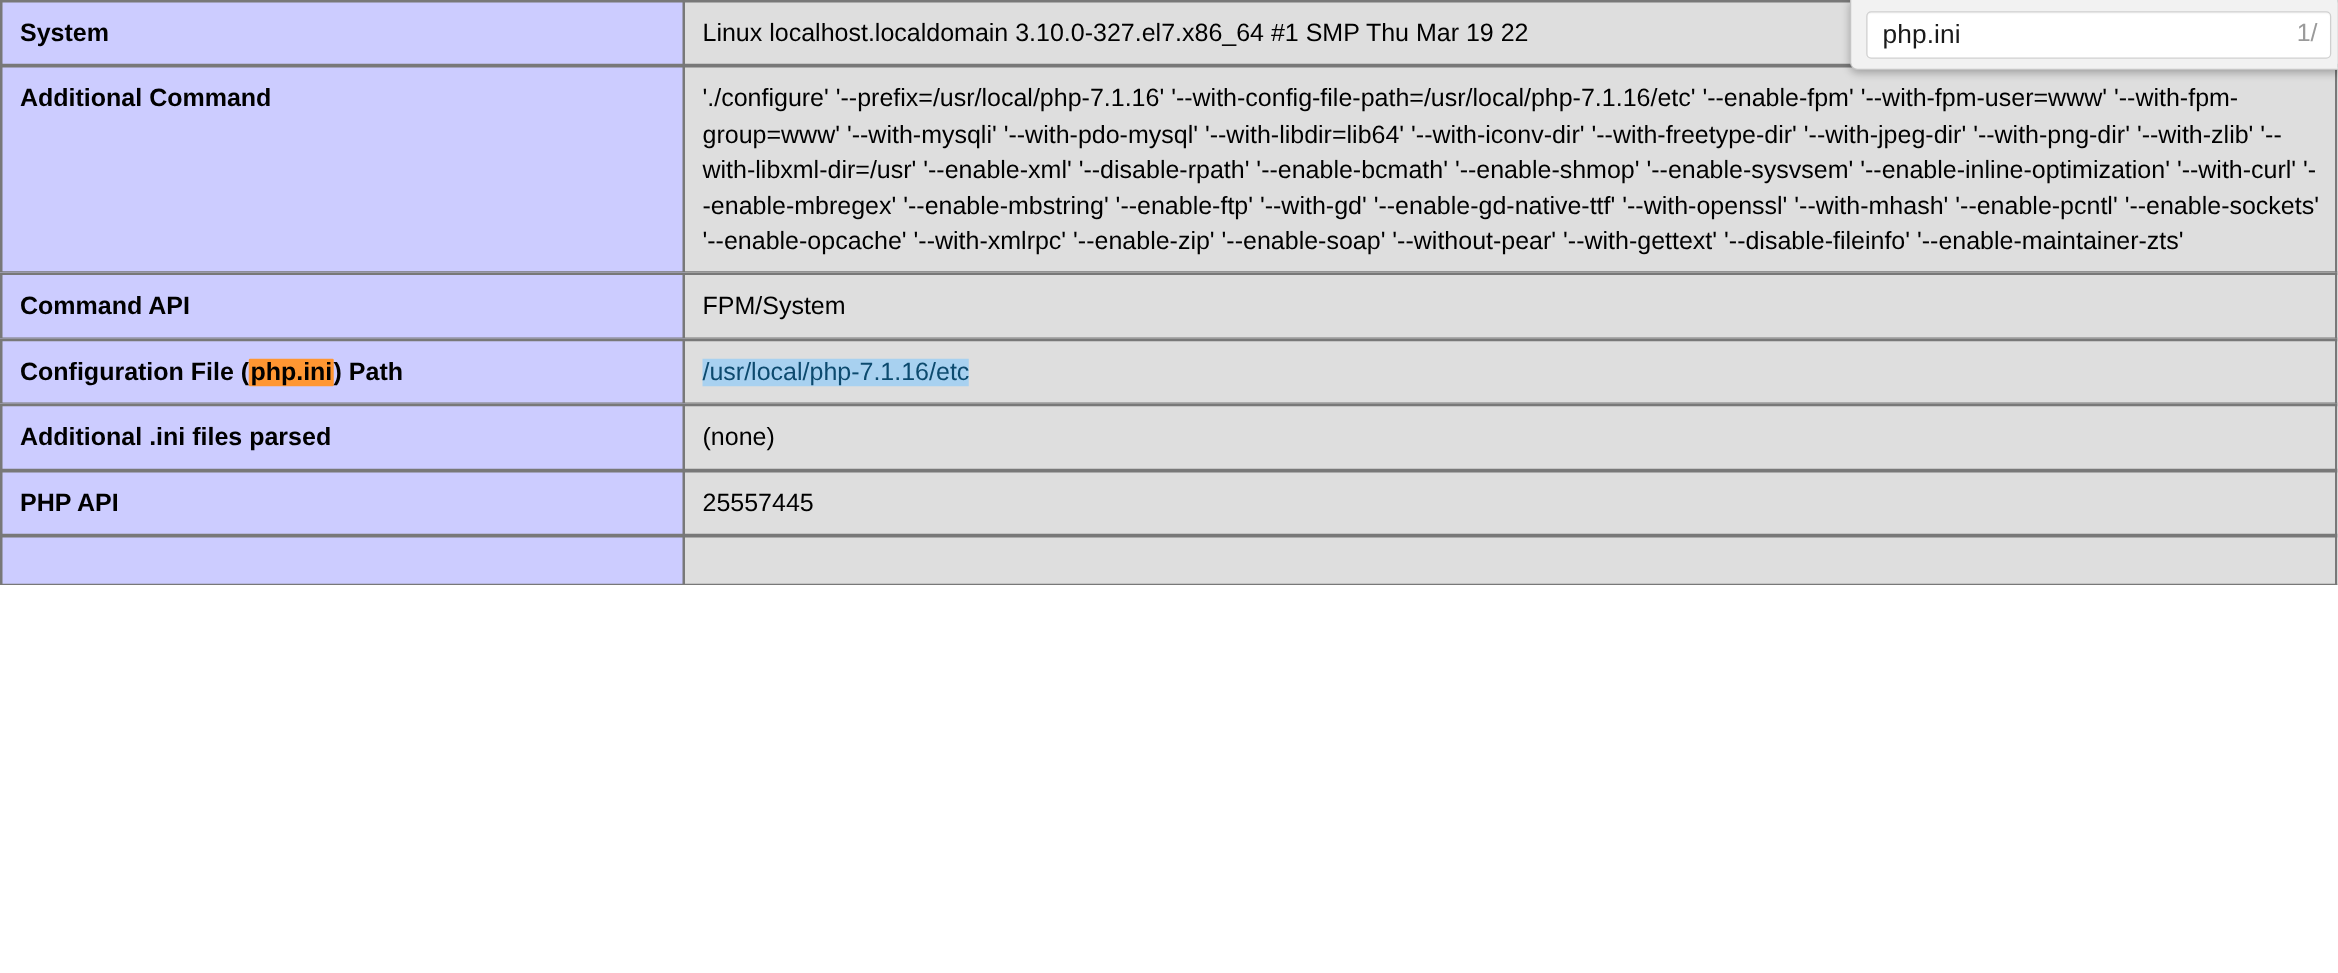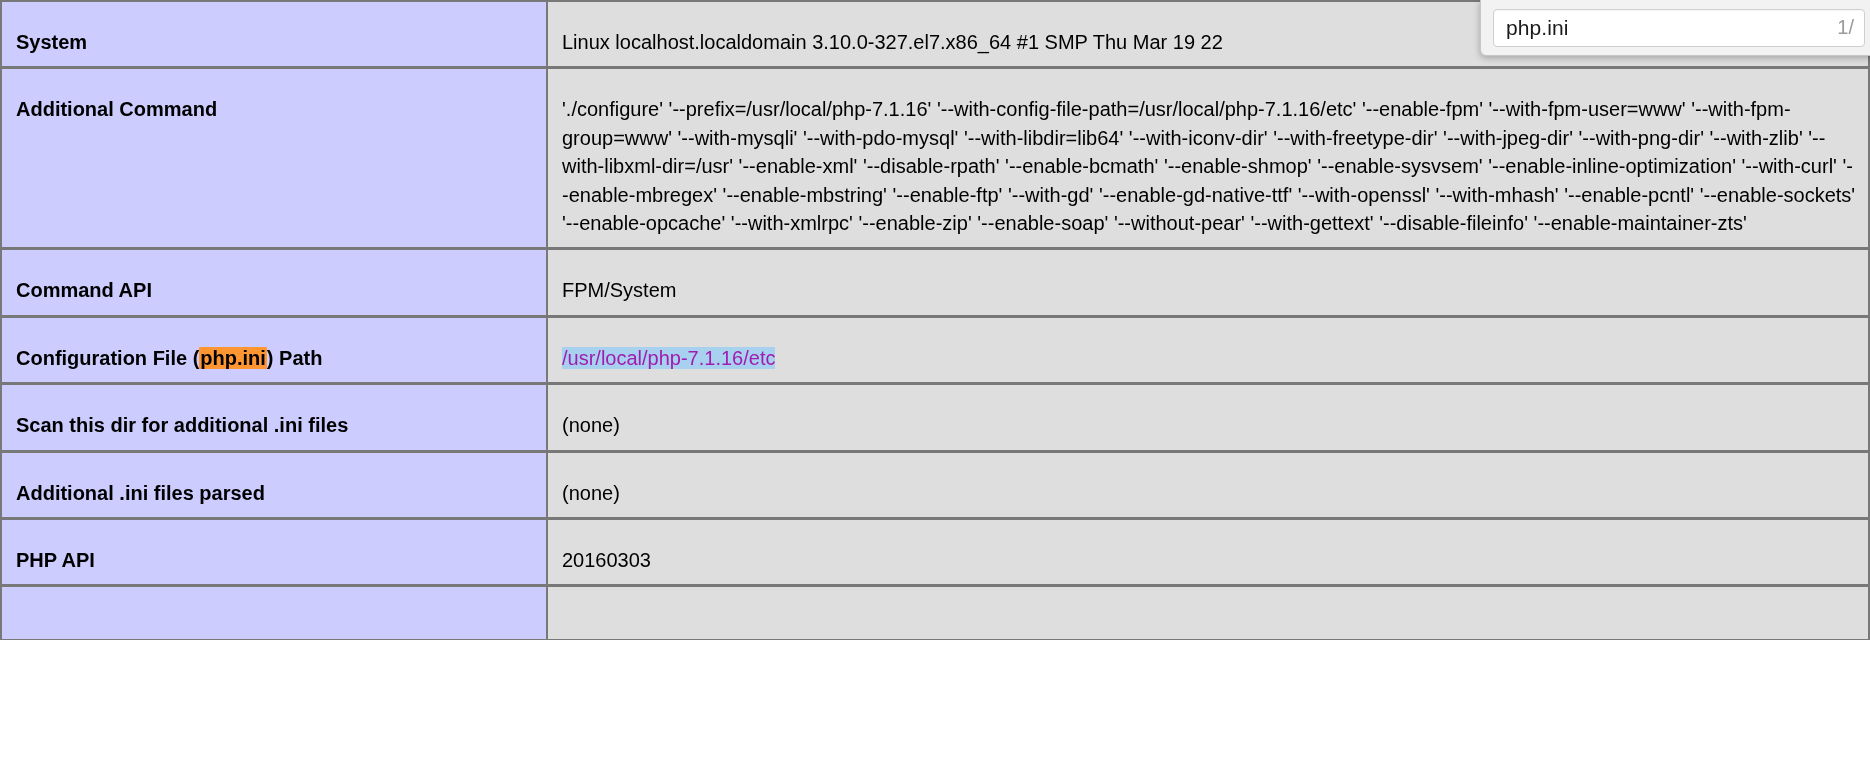--- a/index.html
+++ b/index.html
@@ -25,21 +25,21 @@
   table.phpinfo {
     border-collapse: separate;
     border-spacing: 0;
     width: 1870px;
     table-layout: fixed;
     font-size: 20px;
   }
   table.phpinfo tr { }
   table.phpinfo td {
     vertical-align: top;
-    padding: 26px 12px 10px 14px;
+    padding: 11px 12px 10px 14px;
     line-height: 1.42;
     border-top: 2px solid #787878;
     border-bottom: 1px solid #787878;
     word-break: break-word;
   }
   td.label {
     width: 518px;
     background: #ccccff;
     color: #000000;
     font-weight: bold;
@@ -66,21 +66,21 @@
   
   .match-active {
     background: #ff9632;
     color: #000000;
     border-radius: 1px;
     padding: 0 1px;
   }
   
   .selection {
     background: #a8d1f0;
-    color: #a21caf;
+    color: #0c4a6e;
   }
 
   
   .findbar {
     position: absolute;
     right: -6px;
     top: 0;
     width: 396px;
     height: 56px;
     background: #f2f2f2;
@@ -137,30 +137,26 @@
         </tr>
         <tr>
           <td class="label">Command API</td>
           <td class="value">FPM/System</td>
         </tr>
         <tr>
           <td class="label"><span>Configuration File (</span><span class="match-active">php.ini</span><span>) Path</span></td>
           <td class="value"><span class="selection">/usr/local/php-7.1.16/etc</span></td>
         </tr>
         <tr>
-          <td class="label">Scan this dir for additional .ini files</td>
-          <td class="value">(none)</td>
-        </tr>
-        <tr>
           <td class="label">Additional .ini files parsed</td>
           <td class="value">(none)</td>
         </tr>
         <tr>
           <td class="label">PHP API</td>
-          <td class="value">20160303</td>
+          <td class="value">25557445</td>
         </tr>
         <tr class="tail-row">
           <td class="label"></td>
           <td class="value"></td>
         </tr>
       </tbody>
   </table>
 </div>
 
 <div class="findbar">

